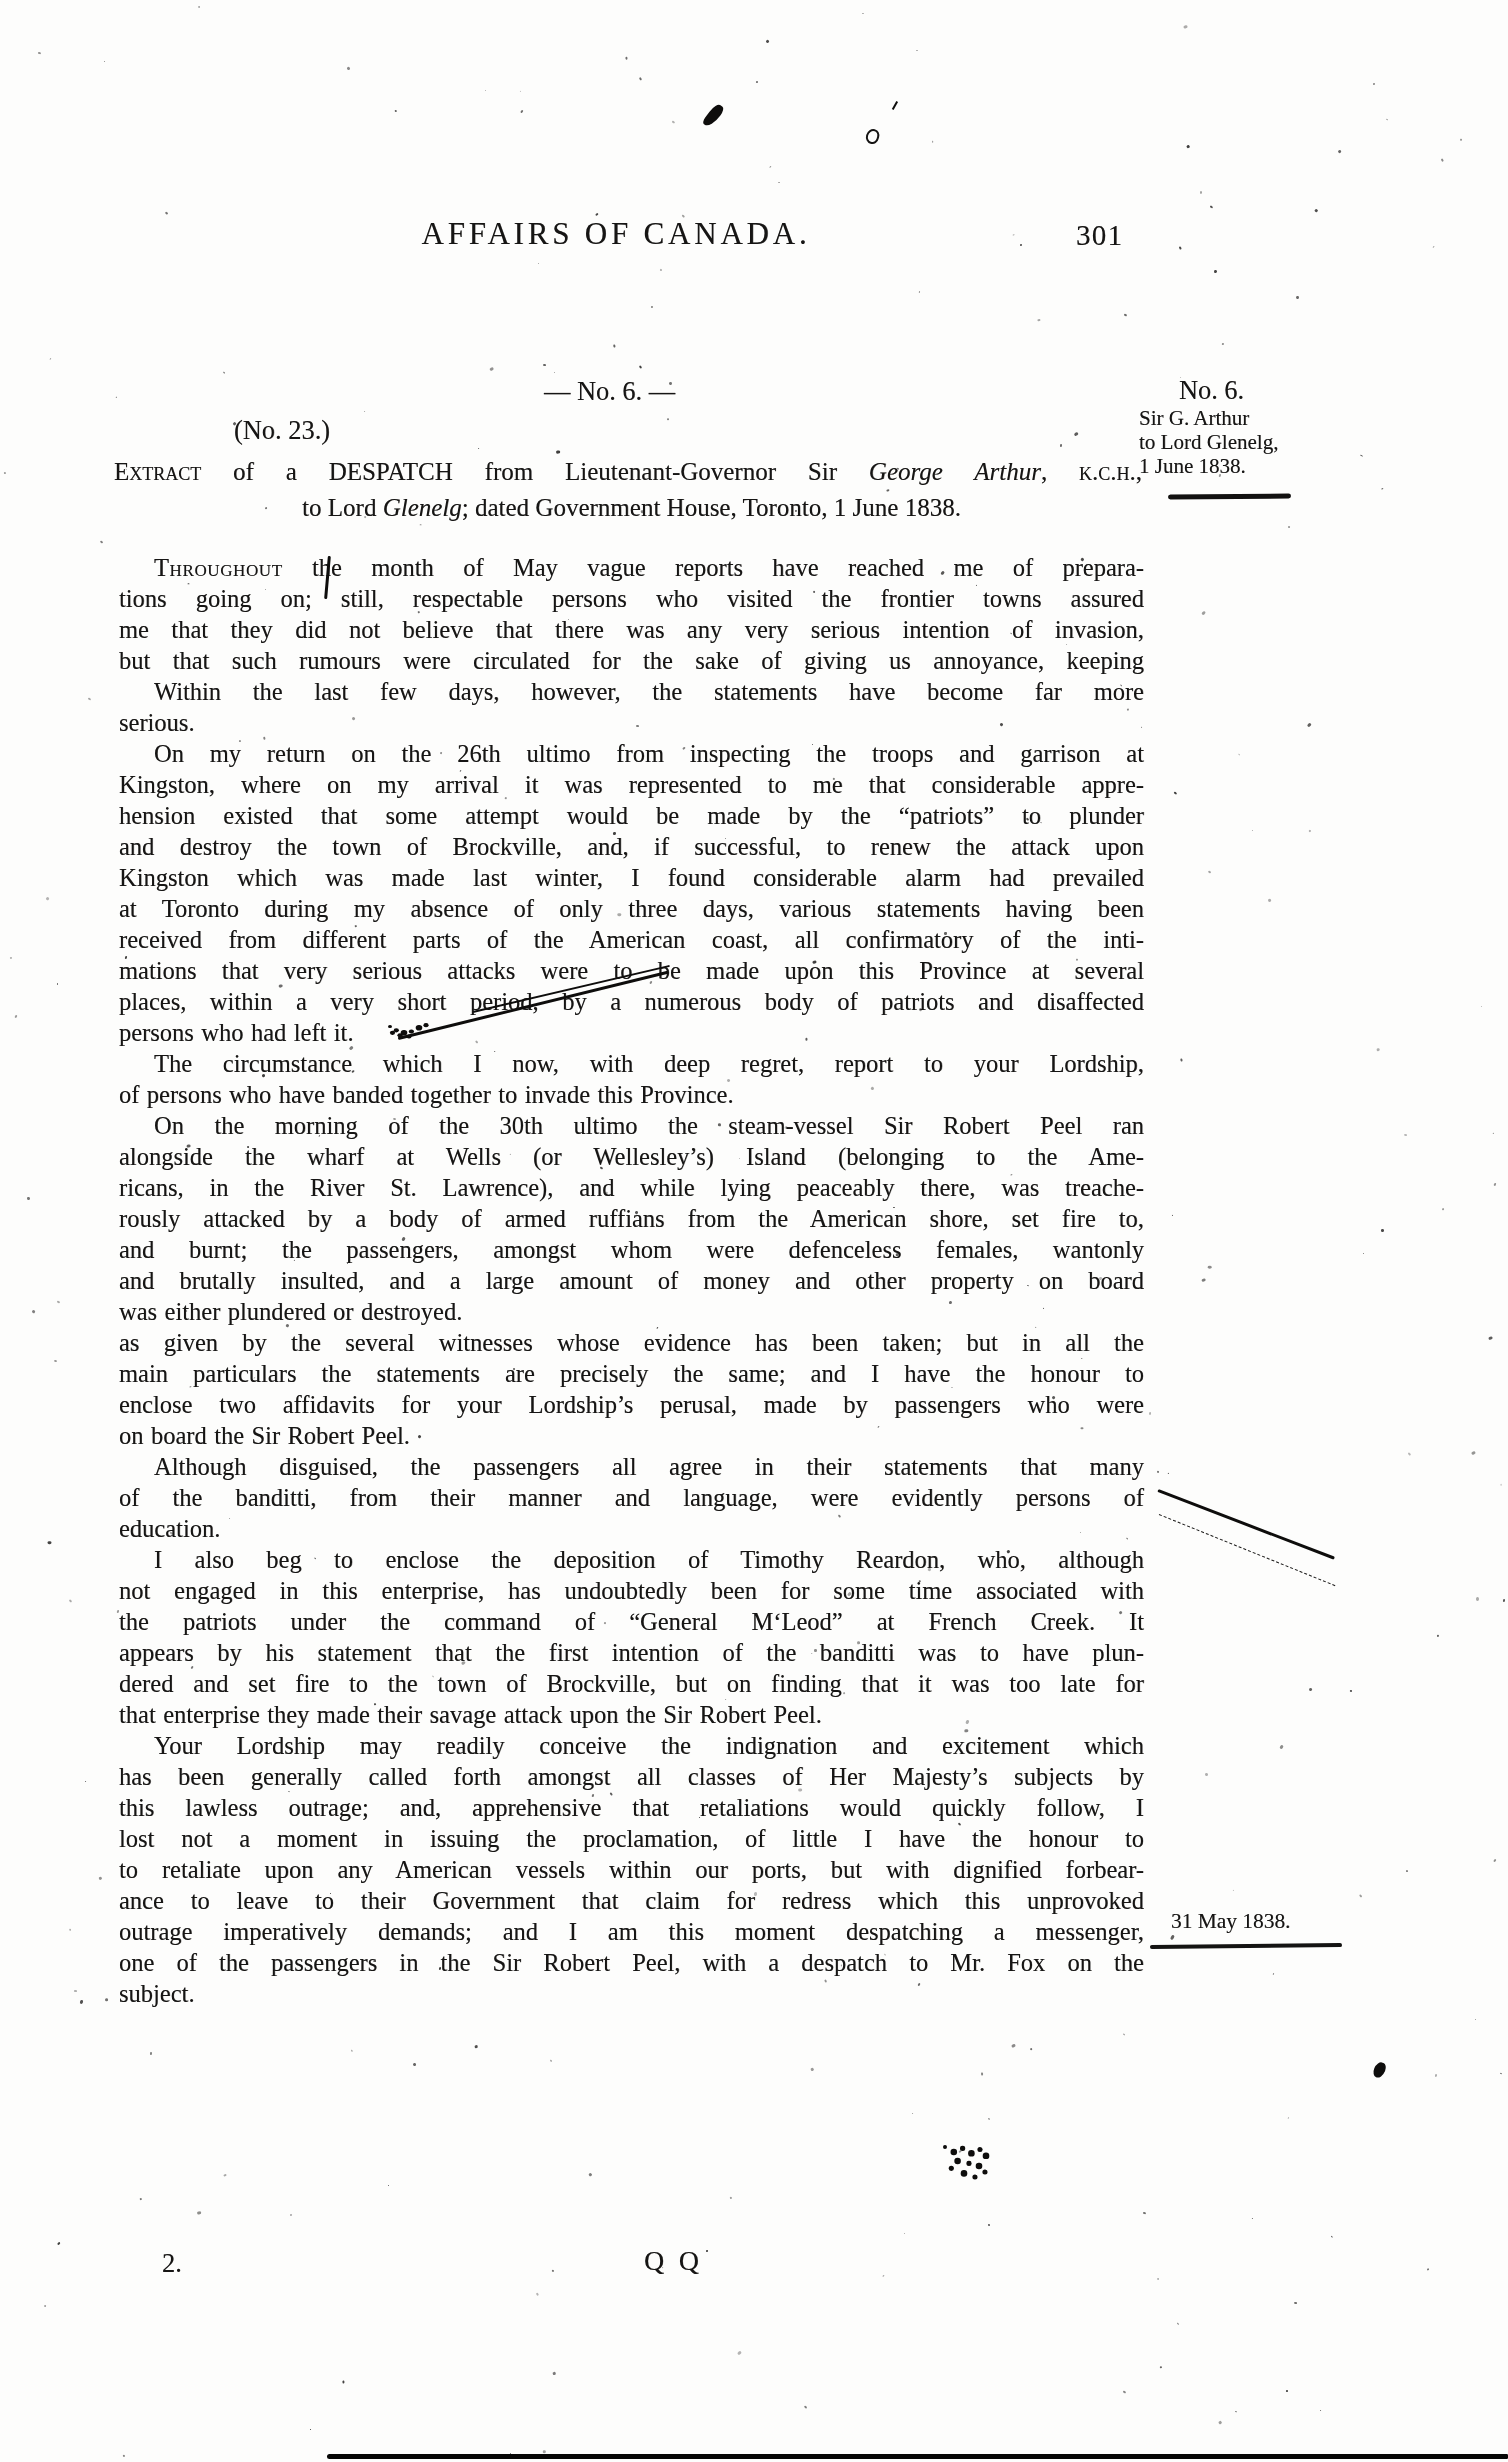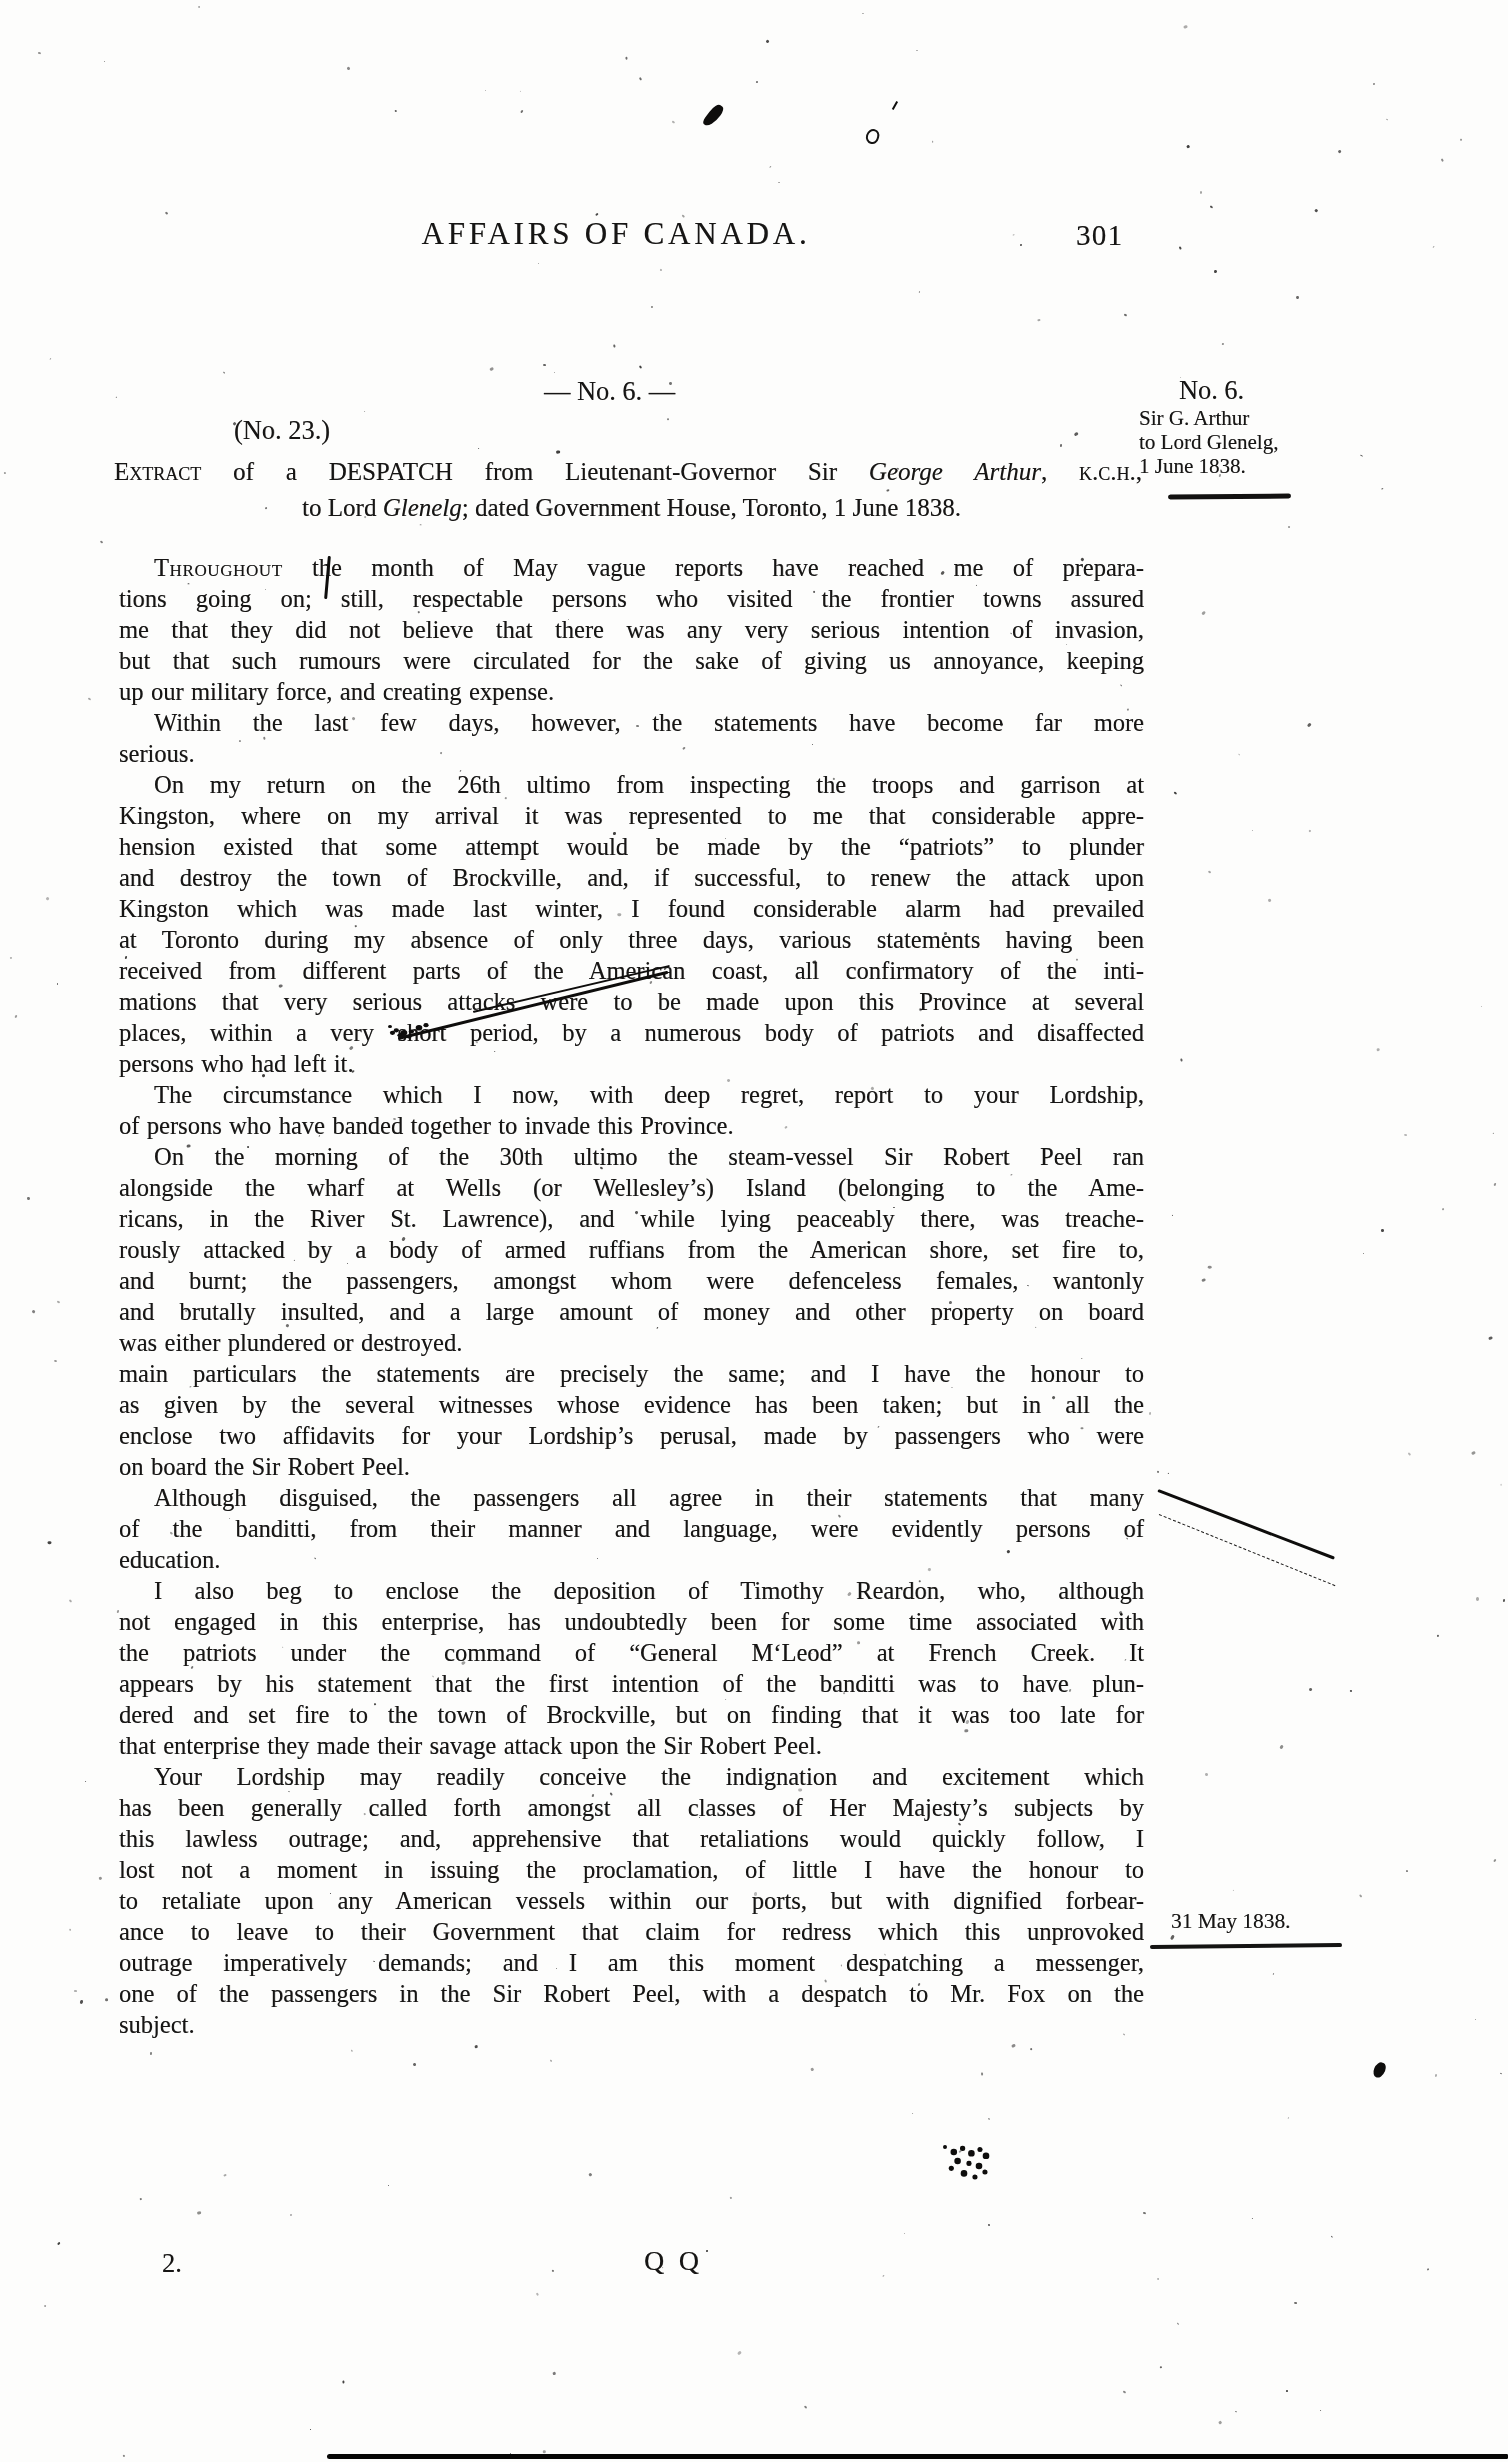--- a/index.html
+++ b/index.html
@@ -78,21 +78,20 @@
 <div class="abs ink no23">(No. 23.)</div>
 <div class="abs ink head1"><span class="sc">Extract</span><span> of a DESPATCH from Lieutenant-Governor Sir </span><span class="it">George Arthur</span><span>, </span><span class="sc">k.c.h.</span><span>,</span></div>
 <div class="abs ink head2"><span>to Lord </span><span class="it">Glenelg</span><span>; dated Government House, Toronto, 1 June 1838.</span></div>
 
 <div class="abs ink body-text">
     <div class="para">
       <div class="line indent"><span class="sc lead">Throughout</span> the month of May vague reports have reached me of prepara-</div>
       <div class="line">tions going on; still, respectable persons who visited the frontier towns assured</div>
       <div class="line">me that they did not believe that there was any very serious intention of invasion,</div>
       <div class="line">but that such rumours were circulated for the sake of giving us annoyance, keeping</div>
-      <div class="line last">up our military force, and creating expense.</div>
     </div>
     <div class="para">
       <div class="line indent">Within the last few days, however, the statements have become far more</div>
       <div class="line last">serious.</div>
     </div>
     <div class="para">
       <div class="line indent">On my return on the 26th ultimo from inspecting the troops and garrison at</div>
       <div class="line">Kingston, where on my arrival it was represented to me that considerable appre-</div>
       <div class="line">hension existed that some attempt would be made by the “patriots” to plunder</div>
       <div class="line">and destroy the town of Brockville, and, if successful, to renew the attack upon</div>
@@ -110,22 +109,22 @@
     <div class="para">
       <div class="line indent">On the morning of the 30th ultimo the steam-vessel Sir Robert Peel ran</div>
       <div class="line">alongside the wharf at Wells (or Wellesley’s) Island (belonging to the Ame-</div>
       <div class="line">ricans, in the River St. Lawrence), and while lying peaceably there, was treache-</div>
       <div class="line">rously attacked by a body of armed ruffians from the American shore, set fire to,</div>
       <div class="line">and burnt; the passengers, amongst whom were defenceless females, wantonly</div>
       <div class="line">and brutally insulted, and a large amount of money and other property on board</div>
       <div class="line last">was either plundered or destroyed.</div>
     </div>
     <div class="para">
+      <div class="line">as given by the several witnesses whose evidence has been taken; but in all the</div>
       <div class="line">main particulars the statements are precisely the same; and I have the honour to</div>
-      <div class="line">as given by the several witnesses whose evidence has been taken; but in all the</div>
       <div class="line">enclose two affidavits for your Lordship’s perusal, made by passengers who were</div>
       <div class="line last">on board the Sir Robert Peel.</div>
     </div>
     <div class="para">
       <div class="line indent">Although disguised, the passengers all agree in their statements that many</div>
       <div class="line">of the banditti, from their manner and language, were evidently persons of</div>
       <div class="line last">education.</div>
     </div>
     <div class="para">
       <div class="line indent">I also beg to enclose the deposition of Timothy Reardon, who, although</div>

